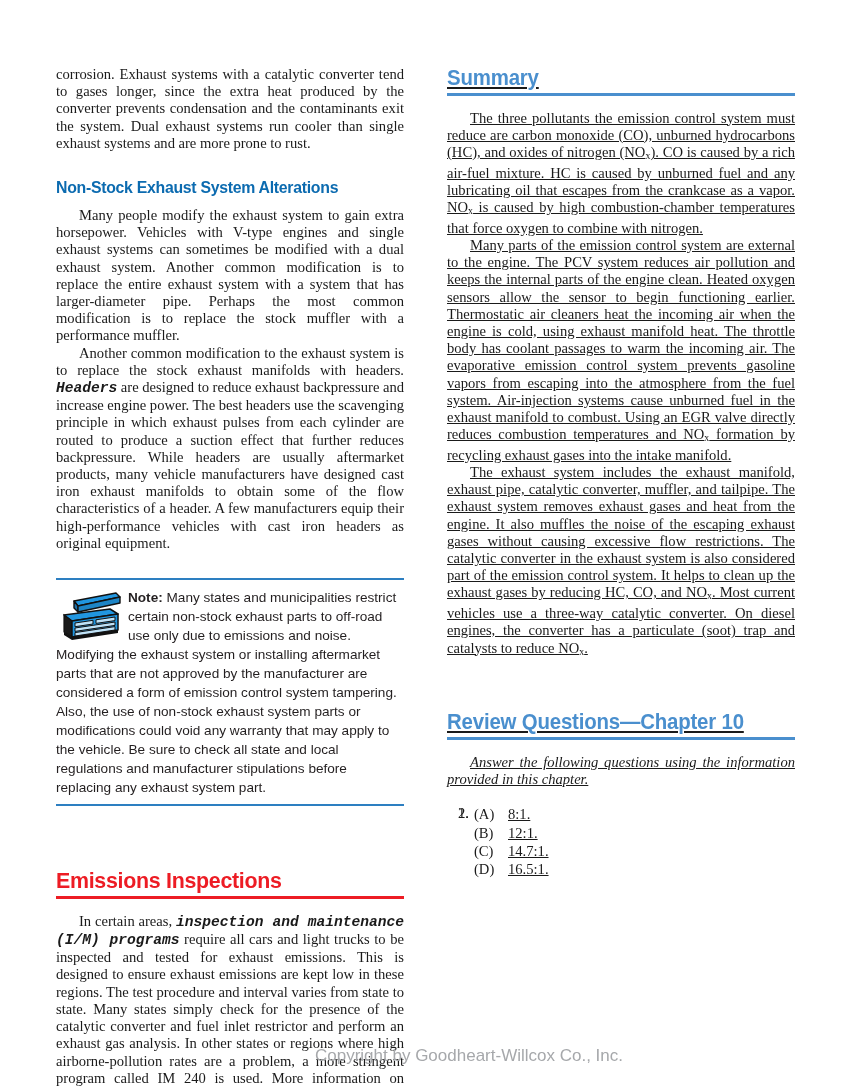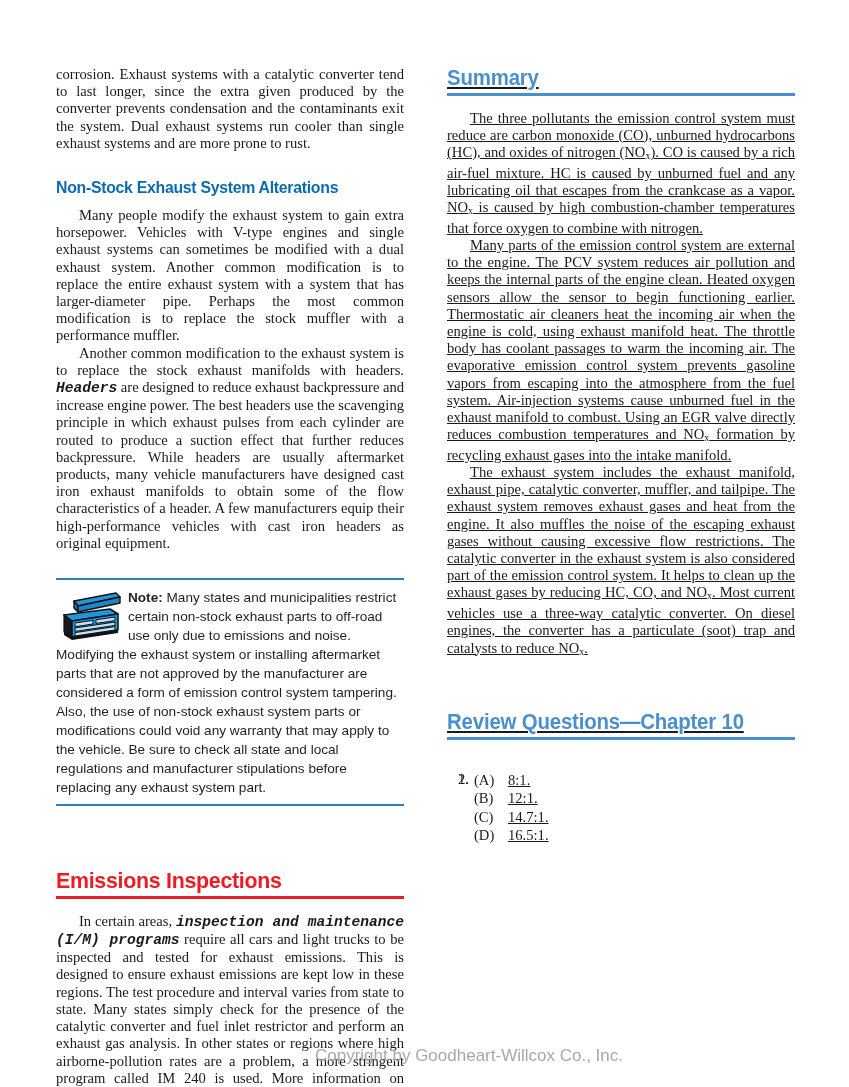--- a/index.html
+++ b/index.html
@@ -210,21 +210,21 @@
 </head>
 <body>
 
 <div class="page">
 
 
   <div class="cols">
 
     <div class="col col-left">
 
-      <p class="body noindent">corrosion. Exhaust systems with a catalytic converter tend to last longer, since the extra given produced by the converter prevents condensation and the contaminants exit the system. Dual exhaust systems run cooler than single exhaust systems and are more prone to rust.</p>
+      <p class="body noindent">corrosion. Exhaust systems with a catalytic converter tend to gases longer, since the extra heat produced by the converter prevents condensation and the contaminants exit the system. Dual exhaust systems run cooler than single exhaust systems and are more prone to rust.</p>
 
       <div style="height:26px"></div>
 
       <h3 class="head-blue-b">Non-Stock Exhaust System Alterations</h3>
 
       <div style="height:10px"></div>
 
       <p class="body">Many people modify the exhaust system to gain extra horsepower. Vehicles with V-type engines and single exhaust systems can sometimes be modified with a dual exhaust system. Another common modification is to replace the entire exhaust system with a system that has larger-diameter pipe. Perhaps the most common modification is to replace the stock muffler with a performance muffler.</p>
 
       <p class="body"><span>Another common modification to the exhaust system is to replace the stock exhaust manifolds with headers. </span><b class="run-in">Headers</b><span> are designed to reduce exhaust backpressure and increase engine power. The best headers use the scavenging principle in which exhaust pulses from each cylinder are routed to produce a suction effect that further reduces backpressure. While headers are usually aftermarket products, many vehicle manufacturers have designed cast iron exhaust manifolds to obtain some of the flow characteristics of a header. A few manufacturers equip their high-performance vehicles with cast iron headers as original equipment.</span></p>
@@ -277,20 +277,21 @@
 
       <p class="body"><span>The exhaust system includes the exhaust manifold, exhaust pipe, catalytic converter, muffler, and tailpipe. The exhaust system removes exhaust gases and heat from the engine. It also muffles the noise of the escaping exhaust gases without causing excessive flow restrictions. The catalytic converter in the exhaust system is also considered part of the emission control system. It helps to clean up the exhaust gases by reducing HC, CO, and NO</span><sub>x</sub><span>. Most current vehicles use a three-way catalytic converter. On diesel engines, the converter has a particulate (soot) trap and catalysts to reduce NO</span><sub>x</sub><span>.</span></p>
 
       <div style="height:50px"></div>
 
       <h2 class="head-blue-a">Review Questions—Chapter 10</h2>
       <div class="rule-blue"></div>
 
       <div style="height:14px"></div>
 
+      <p class="instruction">Answer the following questions using the information provided in this chapter.</p>
 
       <div style="height:5px"></div>
 
       <ol class="questions">
         <li>
           <span class="qnum">1.</span>
         </li>
         <li>
           <span class="qnum">2.</span>
           <ul class="choices">

